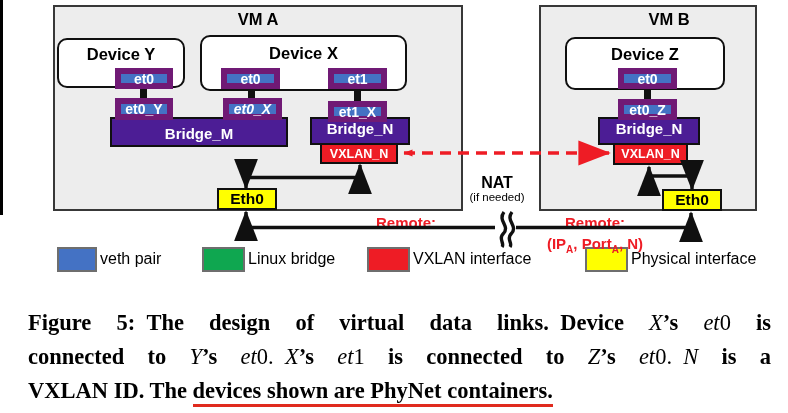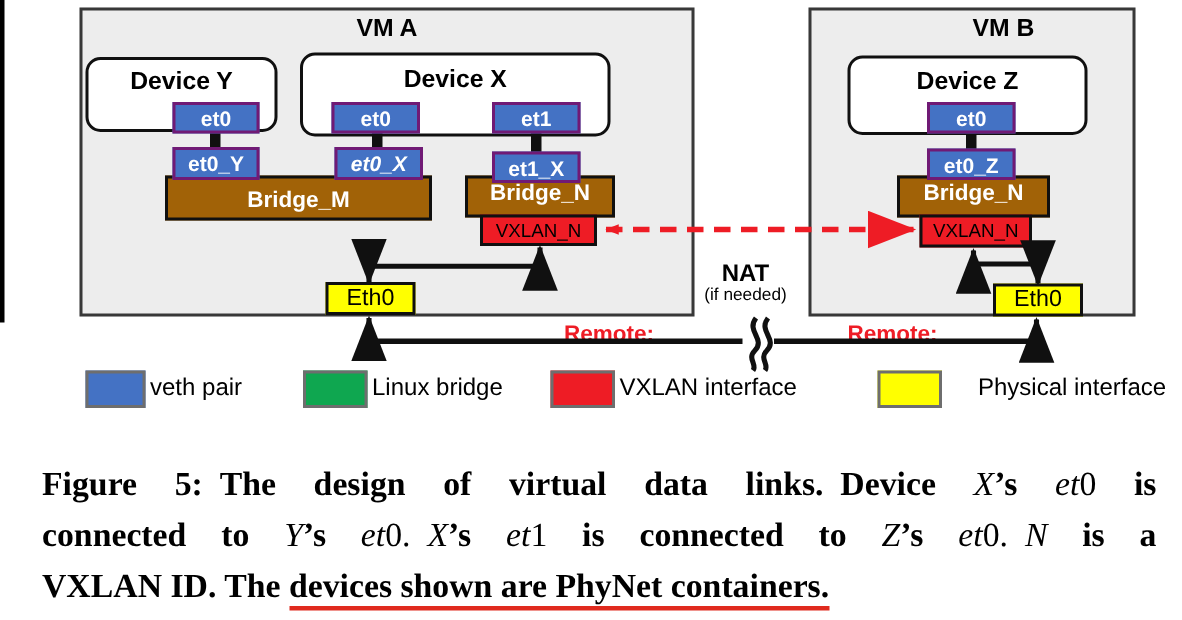--- a/index.html
+++ b/index.html
@@ -3,27 +3,27 @@
 <meta charset="utf-8">
 <style>
   html,body{margin:0;padding:0;background:#ffffff;}
   #page{position:relative;width:788px;height:413px;background:#ffffff;overflow:hidden;
         font-family:"Liberation Sans",sans-serif;}
   .abs{position:absolute;box-sizing:border-box;}
   .vm{background:#EDEDED;border:2px solid #383838;}
   .vmtitle{font-size:16.5px;font-weight:600;color:#000;text-align:center;}
   .dev{background:#ffffff;border:2px solid #101010;border-radius:10px;}
   .devtitle{font-size:16.5px;font-weight:600;color:#000;text-align:center;}
-  .blue{background:#4472C4;border:2px solid #701a75;color:#fff;font-weight:700;font-size:14px;
+  .blue{background:#4472C4;border:6px solid #701a75;color:#fff;font-weight:700;font-size:14px;
         display:flex;align-items:center;justify-content:center;z-index:4;}
-  .green{background:#a16207;border:2px solid #101010;color:#fff;font-weight:700;font-size:15px;
+  .green{background:#4c1d95;border:2px solid #101010;color:#fff;font-weight:700;font-size:15px;
         display:flex;align-items:flex-end;justify-content:center;z-index:2;padding-bottom:3px;}
-  .redbox{background:#EE1C25;border:2px solid #101010;color:#000000;font-weight:400;font-size:12.5px;
+  .redbox{background:#EE1C25;border:2px solid #101010;color:#ffffff;font-weight:700;font-size:12.5px;
         display:flex;align-items:center;justify-content:center;z-index:5;}
-  .yellow{background:#FFFF00;border:2px solid #101010;color:#000;font-weight:400;font-size:15.5px;
+  .yellow{background:#FFFF00;border:2px solid #101010;color:#000;font-weight:700;font-size:15.5px;
         display:flex;align-items:center;justify-content:center;z-index:5;}
   .conn{background:#101010;z-index:3;}
   .remote{color:#EE1C25;font-weight:700;font-size:15px;text-align:center;line-height:21px;z-index:6;margin-top:48px;}
   .remote sub{font-size:10px;vertical-align:-4px;}
   .nat{color:#000;text-align:center;z-index:6;}
   .nat .l1{font-size:16px;font-weight:600;line-height:17px;}
   .nat .l2{font-size:11.5px;line-height:13px;}
   .lgswatch{border:2px solid #6e6e6e;}
   .lglabel{font-size:16px;color:#000;}
   
@@ -83,20 +83,21 @@
   <div class="abs redbox" style="left:613px;top:143px;width:75px;height:22px;">VXLAN_N</div>
 
   <div class="abs yellow" style="left:217px;top:188px;width:60px;height:22px;">Eth0</div>
   <div class="abs yellow" style="left:662px;top:189px;width:60px;height:22px;">Eth0</div>
 
   <div class="abs remote" style="left:348px;top:164px;width:116px;">
     <div>Remote:</div>
   </div>
   <div class="abs remote" style="left:536px;top:164px;width:118px;">
     <div>Remote:</div>
+    <div><span>(IP</span><sub>A</sub><span>, Port</span><sub>A</sub><span>, N)</span></div>
   </div>
 
   <div class="abs nat" style="left:453px;top:174px;width:88px;">
     <div class="l1">NAT</div>
     <div class="l2">(if needed)</div>
   </div>
 
   <svg class="abs" style="left:0;top:0;z-index:7;pointer-events:none;" width="788" height="413" viewBox="0 0 788 413">
     <defs>
       <marker id="mb" markerWidth="10" markerHeight="8" refX="8.5" refY="3.5" orient="auto-start-reverse">
@@ -128,21 +129,21 @@
   <div class="abs lgswatch" style="left: 57px; top: 247px; width: 40px; height: 25px; background-color: rgb(68, 114, 196);"></div>
   <div class="abs lglabel" style="left:100px;top:250px;">veth pair</div>
 
   <div class="abs lgswatch" style="left: 202px; top: 247px; width: 43px; height: 25px; background-color: rgb(15, 167, 80);"></div>
   <div class="abs lglabel" style="left:248px;top:250px;">Linux bridge</div>
 
   <div class="abs lgswatch" style="left: 367px; top: 247px; width: 43px; height: 25px; background-color: rgb(238, 28, 37);"></div>
   <div class="abs lglabel" style="left:413px;top:250px;">VXLAN interface</div>
 
   <div class="abs lgswatch" style="left: 585px; top: 247px; width: 43px; height: 25px; background-color: rgb(255, 255, 0);"></div>
-  <div class="abs lglabel" style="left:631px;top:250px;margin-left:21px;">Physical interface</div>
+  <div class="abs lglabel" style="left:631px;top:250px;">Physical interface</div>
 
   <div id="caption">
     <div class="cap-line j"><span class="cf">Figure 5:</span><span class="cb"> The design of virtual data links. Device </span><span class="ci">X</span><span class="cb">’s </span><span class="ci">et</span><span class="cr">0</span><span class="cb"> is</span></div>
     <div class="cap-line j"><span class="cb">connected to </span><span class="ci">Y</span><span class="cb">’s </span><span class="ci">et</span><span class="cr">0.</span><span class="cb"> </span><span class="ci">X</span><span class="cb">’s </span><span class="ci">et</span><span class="cr">1</span><span class="cb"> is connected to </span><span class="ci">Z</span><span class="cb">’s </span><span class="ci">et</span><span class="cr">0.</span><span class="cb"> </span><span class="ci">N</span><span class="cb"> is a</span></div>
     <div class="cap-line"><span class="cb">VXLAN ID. The </span><span class="cu">devices shown are PhyNet containers.</span></div>
   </div>
 
 </div>
 
 </body></html>

